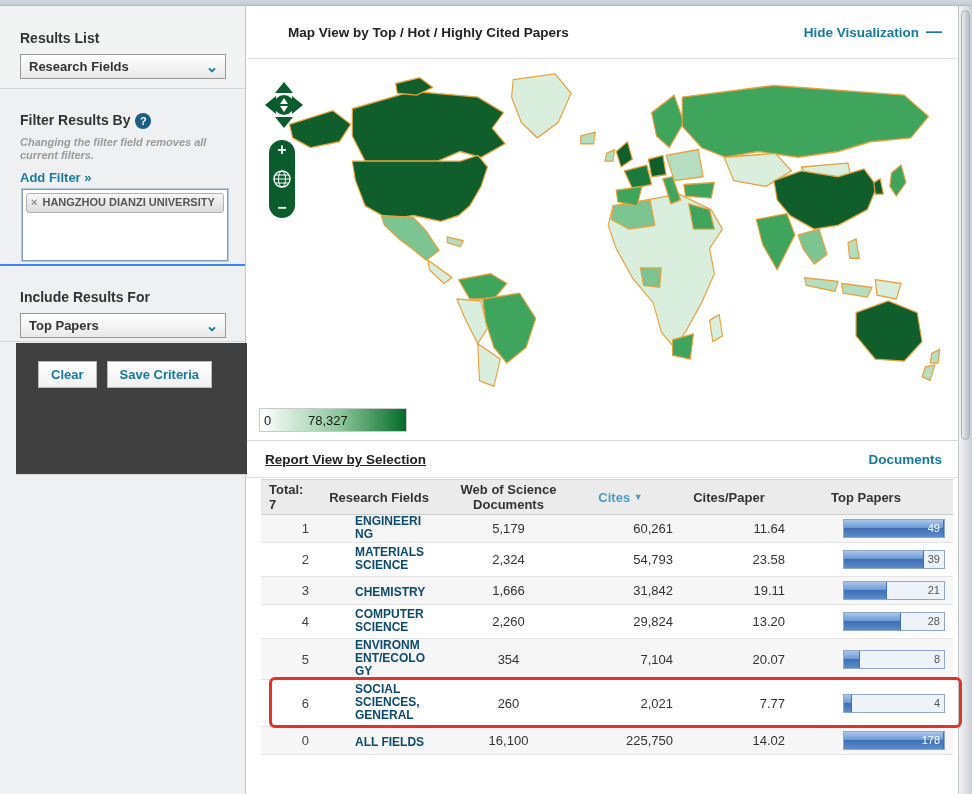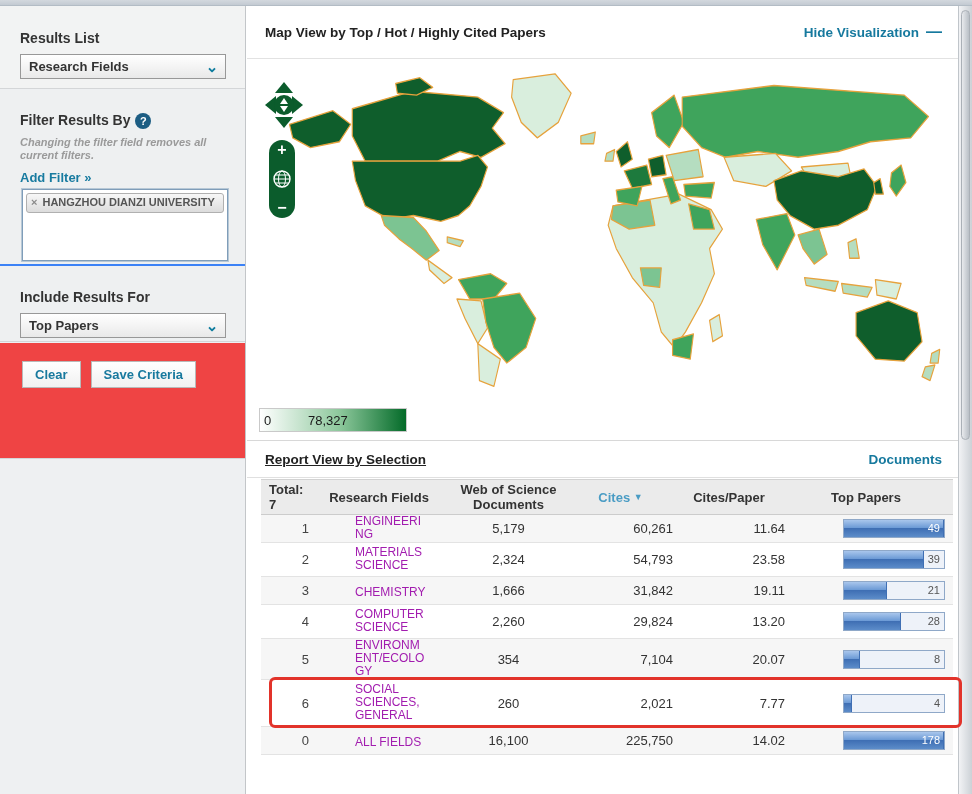--- a/index.html
+++ b/index.html
@@ -8,21 +8,21 @@
 
   .top-strip { position:absolute; left:0; top:0; width:972px; height:6px;
                background:linear-gradient(#d3d8de,#c3cad2); border-bottom:1px solid #b3bcc5; }
 
   
   .sidebar { position:absolute; left:0; top:6px; width:246px; height:788px;
              background:#eef0f2; border-right:1px solid #c3c6c9; }
   .sec1 { position:absolute; left:0; top:0; width:245px; height:83px; background:#f2f3f3; border-bottom:1px solid #d4d6d8; }
   .sec2 { position:absolute; left:0; top:84px; width:245px; height:176px; background:#eef0f1; border-bottom:2px solid #3b82f6; }
   .sec3 { position:absolute; left:0; top:261px; width:245px; height:75px; background:#eef0f1; border-bottom:1px solid #d4d6d8; }
-  .sec4 { position:absolute; left:0; top:337px; width:245px; height:116px; background:#ef4444; border-bottom:1px solid #d4d6d8; }
+  .sec4 { position:absolute; left:16px; top:337px; width:245px; height:132px; background:#404040; border-bottom:1px solid #d4d6d8; }
 
   .sb-title { font-size:14px; font-weight:bold; color:#333; }
   .sec1 .sb-title { margin:24px 0 8px 20px; }
 
   .select-box { margin-left:20px; width:206px; height:25px; border:1px solid #989898;
                 background:linear-gradient(#ffffff,#e9e9e9); display:flex; align-items:center;
                 justify-content:space-between; cursor:pointer; }
   .select-box .sel-text { font-size:13px; font-weight:bold; color:#333; padding-left:8px; }
   .select-box .sel-arrow { width:26px; height:100%; display:flex; align-items:center; justify-content:center;
                            color:#0e7c9e; font-size:15px; font-weight:bold; }
@@ -45,21 +45,21 @@
 
   .sb-buttons { display:flex; gap:10px; margin:18px 0 0 22px; }
   .sb-btn { background:linear-gradient(#ffffff,#f1f1f1); border:1px solid #b9b9b9; color:#18799e;
             font-size:13px; font-weight:bold; padding:5px 12px; cursor:pointer; font-family:inherit; }
 
   
   .main { position:absolute; left:247px; top:6px; width:711px; height:788px; background:#ffffff; }
 
   .map-header { position:absolute; left:0; top:0; width:100%; height:53px; border-bottom:1px solid #e2e2e2;
                 display:flex; align-items:center; justify-content:space-between; padding:0 16px 0 18px; }
-  .map-title { font-size:13.5px; font-weight:bold; color:#222; }
+  .map-title { font-size:13.5px; font-weight:bold; color:#222;margin-left:23px; }
   .hide-link { font-size:13.5px; font-weight:bold; color:#16799e; cursor:pointer; display:flex; align-items:center; gap:7px; }
   .minus-glyph { font-weight:bold; font-size:16px; line-height:10px; }
 
   .map-zone { position:absolute; left:0; top:54px; width:100%; height:381px; border-bottom:1px solid #d8d8d8; }
 
   .map-controls { position:absolute; left:16px; top:22px; width:44px; z-index:5; }
   .pan-pad { width:42px; height:46px; }
   .zoom-pill { margin:8px 0 0 6px; width:26px; height:78px; background:#0b5c2c; border-radius:13px;
                display:flex; flex-direction:column; align-items:center; justify-content:space-between;
                padding:3px 0; cursor:pointer; }
@@ -95,21 +95,21 @@
   .c-bar   { width:162px; display:flex; justify-content:flex-end; }
 
   .thead .c-rank { text-align:left; padding-left:8px; }
   .thead .c-field { text-align:center; padding-left:0; }
   .thead .c-docs, .thead .c-cites, .thead .c-cpp { text-align:center; }
   .thead .c-bar { justify-content:center; }
   .cites-sort { color:#4a9cc4; cursor:pointer; }
   .sort-arrow { font-size:9px; vertical-align:2px; }
 
   .trow .c-rank { font-size:13px; color:#444; padding:5px 0; }
-  .field-link { font-size:12px; font-weight:normal; color:#a21caf; line-height:13px; display:inline-block;
+  .field-link { font-size:12px; font-weight:bold; color:#0c4a6e; line-height:13px; display:inline-block;
                 max-width:104px; overflow-wrap:break-word; cursor:pointer; text-align:left;padding-left:32px; }
   .num { font-size:13px; color:#333; }
 
   .bar-track { position:relative; width:102px; height:19px; background:#eef2f9;
                border:1px solid #8fa8c8; margin-right:2px; }
   .bar-fill { position:absolute; left:0; top:0; bottom:0;
               background:linear-gradient(#a9c6ec 0%,#6d9bd6 45%,#3f6fb4 50%,#5c8cc9 100%);
               border-right:1px solid #3f6fb4; }
   .bar-label { position:absolute; right:4px; top:2px; font-size:11px; }
 

